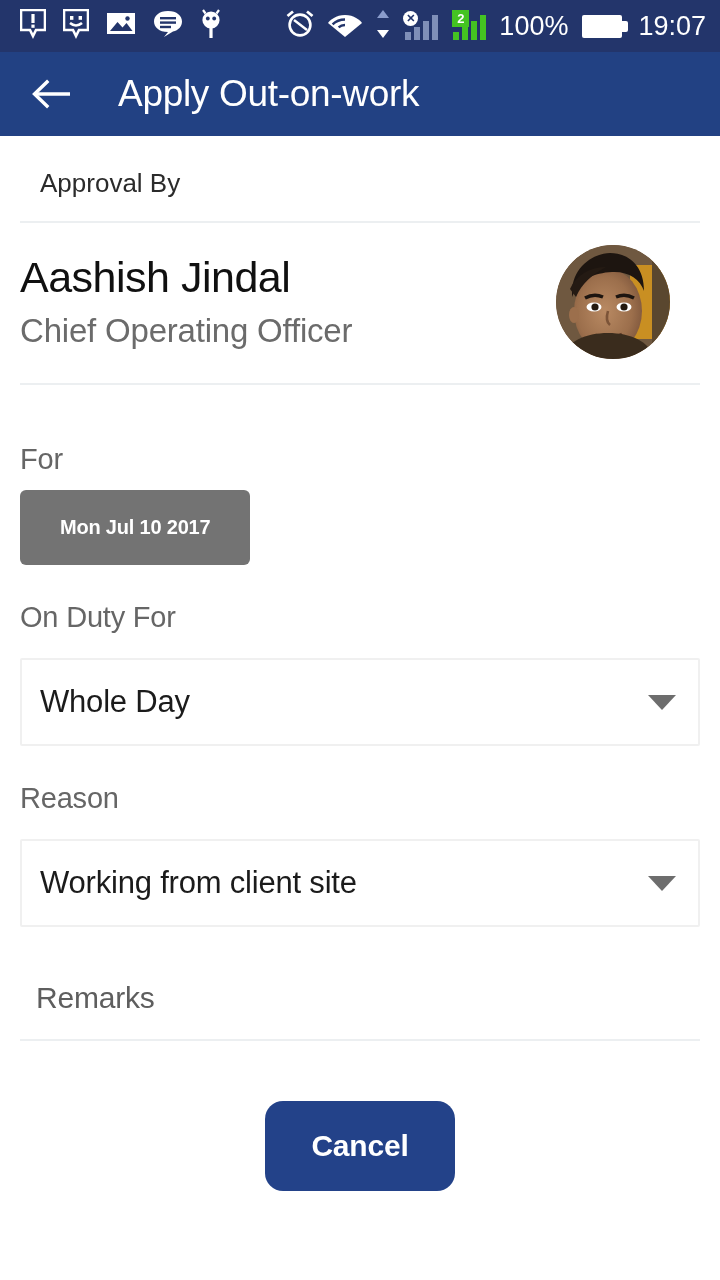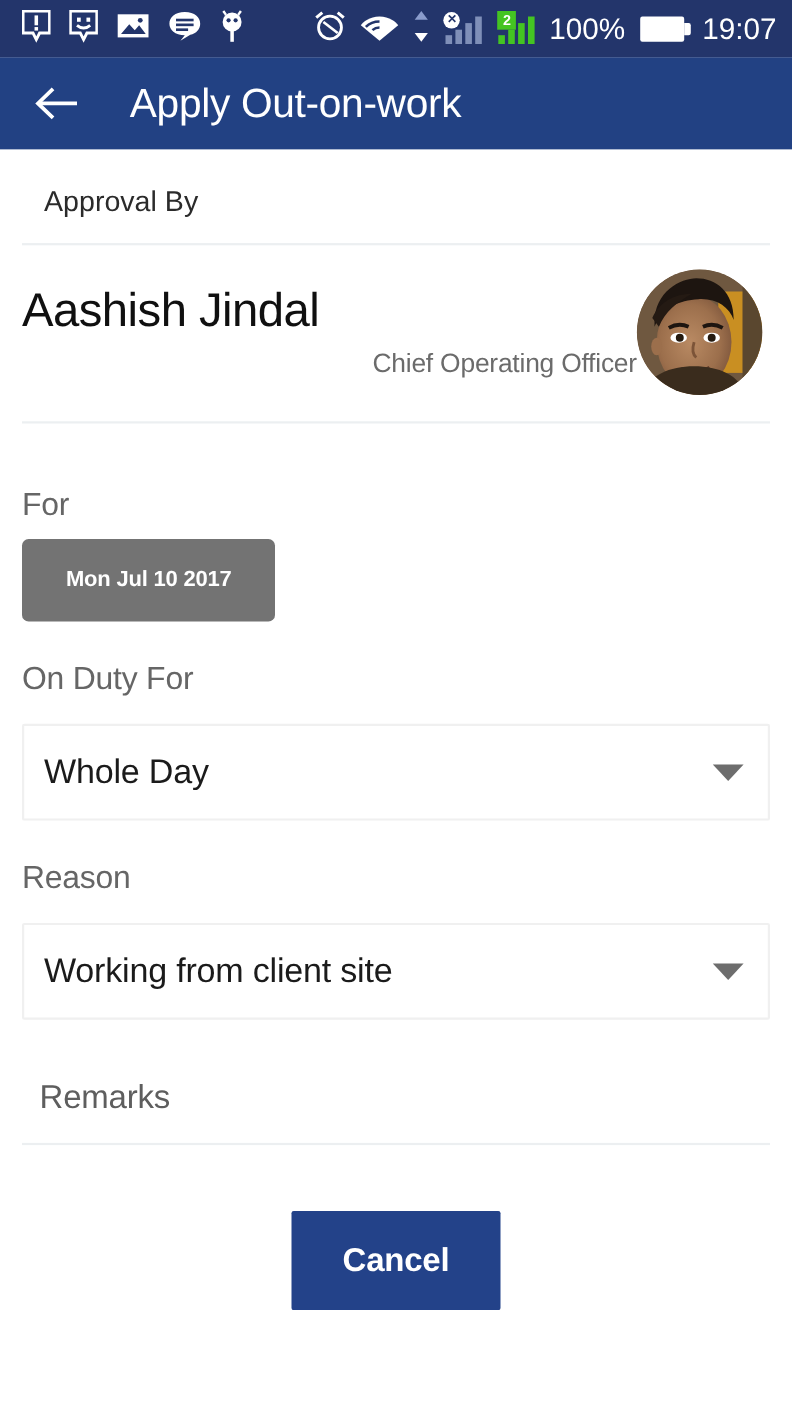--- a/index.html
+++ b/index.html
@@ -139,36 +139,35 @@
 
   .divider {
     height: 2px;
     background: #eceff1;
     margin: 0 20px;
   }
 
   .person-row {
     display: flex;
     align-items: center;
-    padding: 22px 17px 24px 20px;
+    padding: 22px 40px 24px 20px;
     min-height: 134px;
   }
   .person-text { flex: 1 1 auto; }
   .person-name {
     font-size: 43px;
     color: #101010;
     line-height: 1.08;
     letter-spacing: -0.5px;
   }
   .person-role {
-    font-size: 24px;
+    font-size: 33px;
     color: #6b6b6b;
     margin-top: 11px;
     letter-spacing: -0.2px;
-    text-align: right;
   }
 
   .avatar {
     width: 114px;
     height: 114px;
     border-radius: 50%;
     overflow: hidden;
     flex: 0 0 auto;
     margin-right: 10px;
     position: relative;
@@ -250,21 +249,21 @@
     justify-content: center;
     gap: 38px;
     padding-top: 60px;
   }
   .action-btn {
     background: #234289;
     color: #ffffff;
     font-size: 30px;
     font-weight: 700;
     border: 0;
-    border-radius: 2px;
+    border-radius: 18px;
     padding: 28px 46px;
     min-width: 148px;
     cursor: pointer;
     font-family: "Liberation Sans", sans-serif;
     letter-spacing: -0.2px;
   }
 </style>
 </head>
 <body>
 

